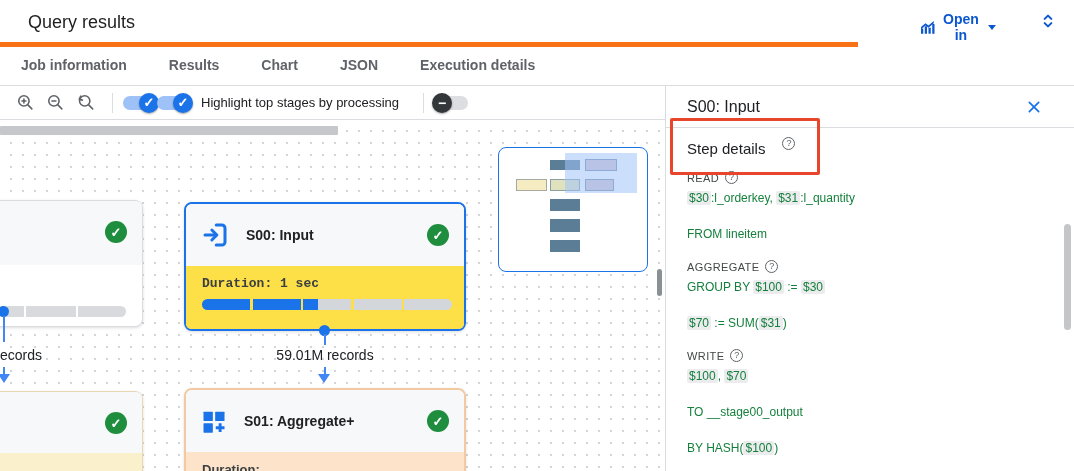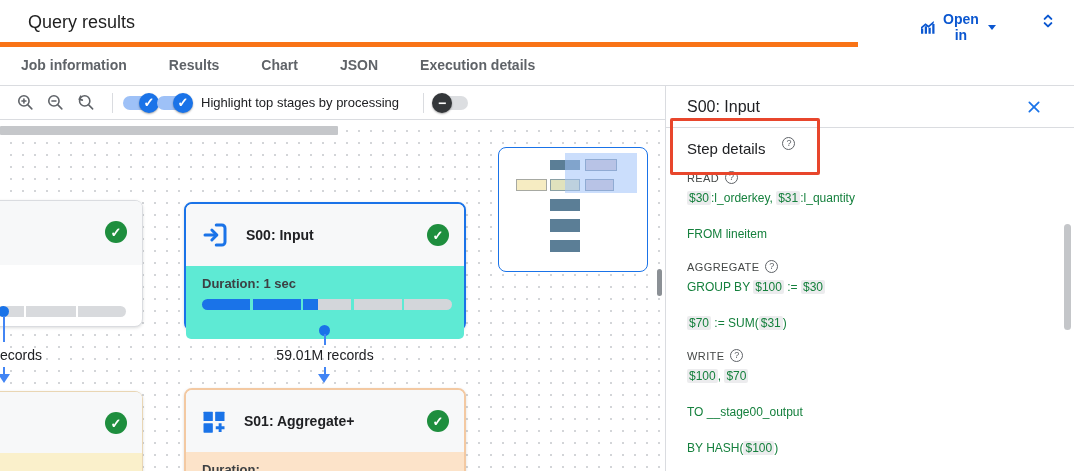--- a/index.html
+++ b/index.html
@@ -48,21 +48,21 @@
   .node-body { padding:10px 16px 0 16px; }
   .dur { font-size:13px; font-weight:bold; color:#3c4043; }
   .bar { display:flex; height:11px; margin-top:8px; }
   .bar-seg { height:11px; flex:none; }
 
   #node-left { left:-62px; top:80px; width:205px; height:127px; border:1px solid #dadce0; }
   #node-left .node-header { height:64px; }
   #node-left .bar { position:absolute; left:10px; top:105px; margin:0; }
 
   #node-s00 { left:184px; top:82px; width:282px; height:129px; border:2px solid #1a73e8; }
-  #node-s00 .node-body { background:#5eead4; height:73px; border-radius:0 0 5px 5px; }
+  #node-s00 .node-body { background:#fde047; height:63px; border-radius:0 0 5px 5px;font-family:Liberation Mono, monospace; }
 
   #node-s01 { left:184px; top:268px; width:282px; height:203px; border:2px solid #f3c9a2; }
   #node-s01 .node-body { background:#fce3c9; height:139px; border-radius:0 0 5px 5px; }
 
   #node-left2 { left:-62px; top:271px; width:205px; height:200px; border:1px solid #e9d6b4; }
   #node-left2 .node-header { height:61px; }
   #node-left2 .node-body { background:#faf0cb; height:139px; border-radius:0 0 7px 7px; }
 
   .node-ic { margin:0 16px 0 14px; flex:none; display:flex; }
 

